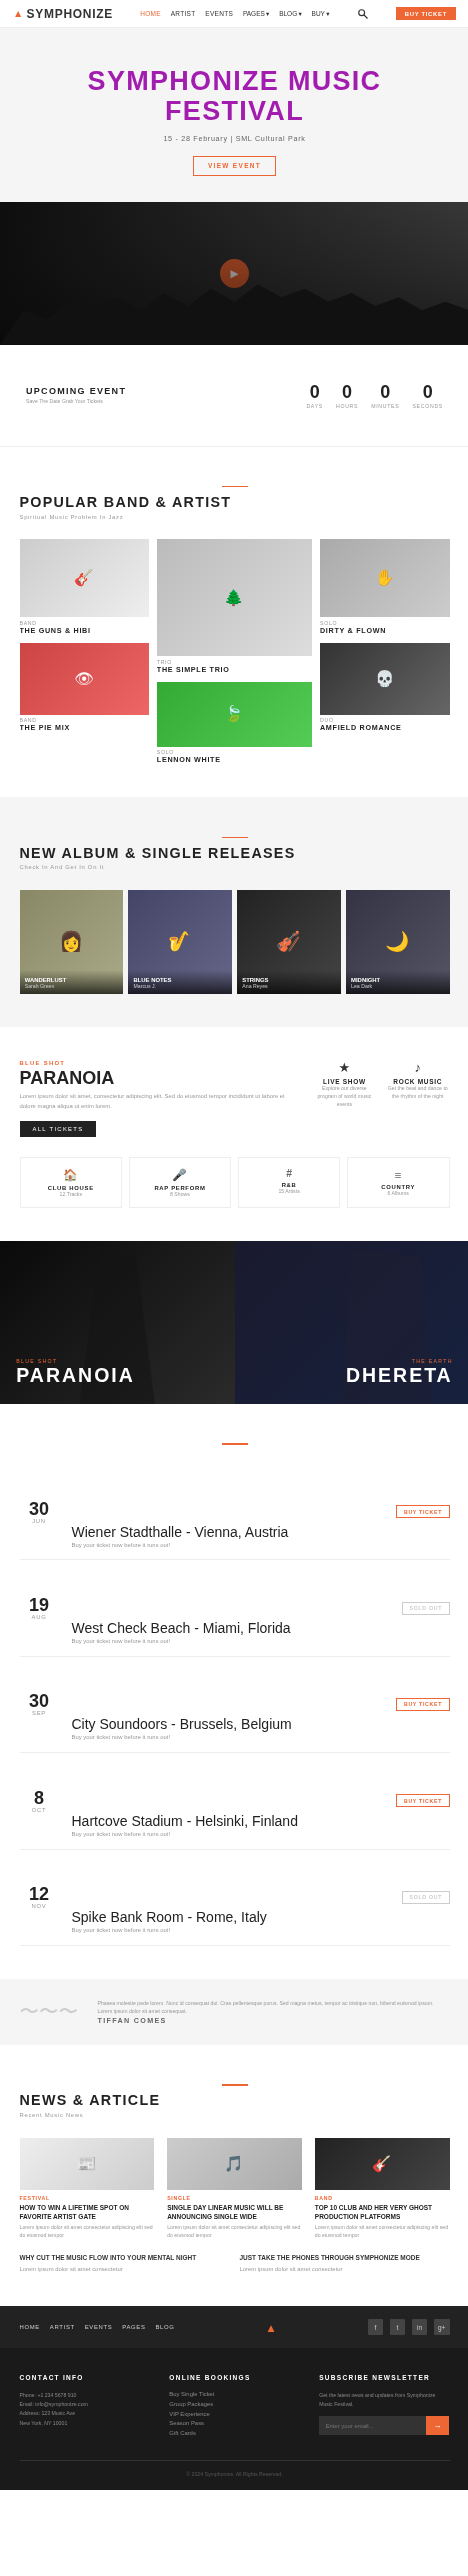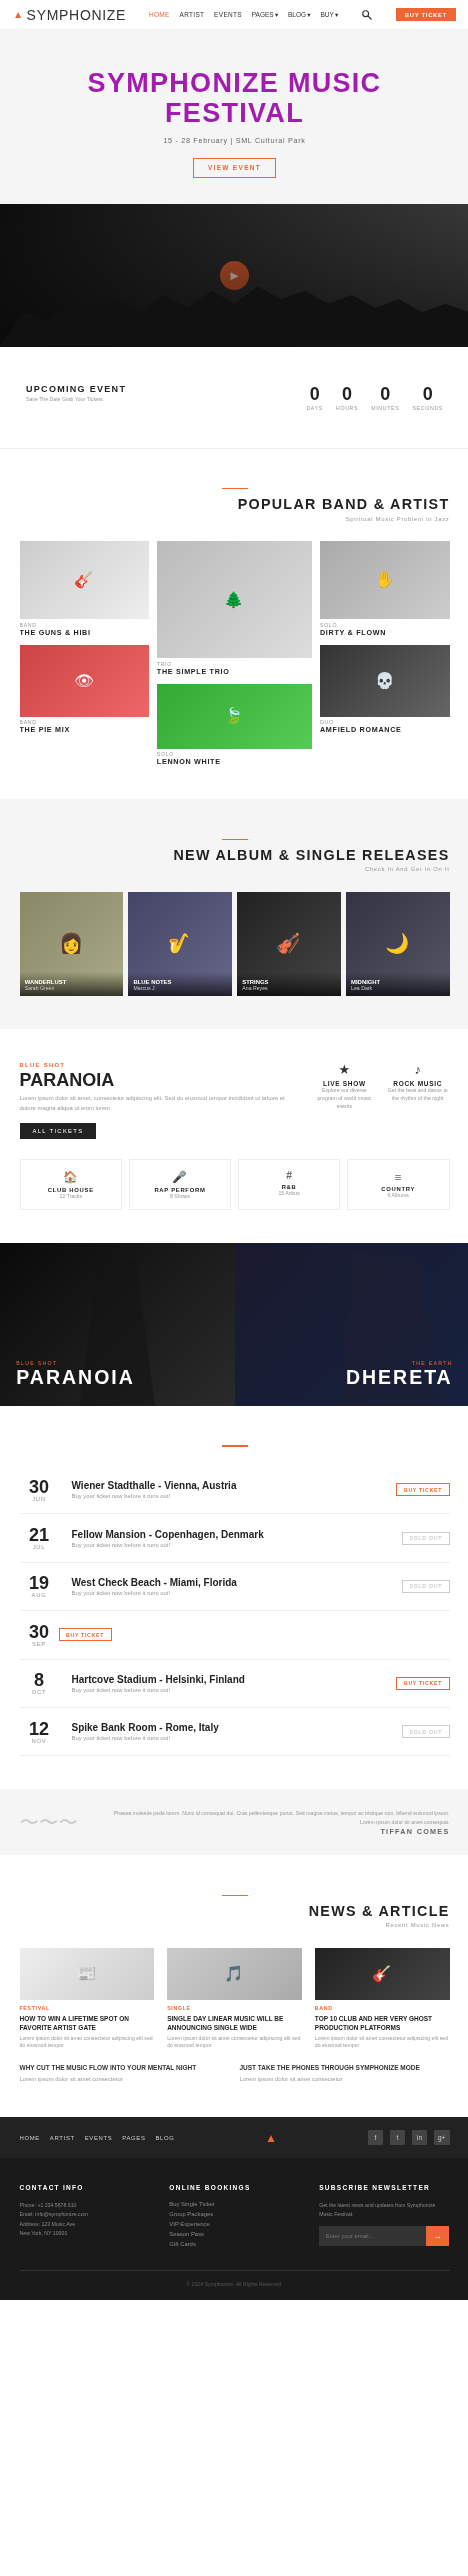--- a/index.html
+++ b/index.html
@@ -6,21 +6,21 @@
     body { font-family: 'Arial', sans-serif; background: #fff; color: #333; width: 469px; }
 
     
     .navbar {
       display: flex; align-items: center; justify-content: space-between;
       padding: 6.5px 13px; background: #fff; border-bottom: 0.7px solid #eee;
       position: sticky; top: 0; z-index: 100;
     }
     .navbar-logo { display: flex; align-items: center; gap: 3.3px; }
     .navbar-logo .logo-icon { color: #e63; font-size: 10.4px; }
-    .navbar-logo .logo-text { font-weight: 400; font-size: 14px; letter-spacing: 0.7px; }
+    .navbar-logo .logo-text { font-weight: 700; font-size: 12px; letter-spacing: 0.7px; }
     .navbar-links { display: flex; gap: 9.8px; align-items: center; }
     .navbar-links a { font-size: 6.5px; text-decoration: none; color: #333; text-transform: uppercase; letter-spacing: 0.3px; }
     .navbar-links a.active { color: #e63; }
     .navbar-links .dropdown { display: flex; align-items: center; gap: 1.3px; cursor: pointer; font-size: 6.5px; text-transform: uppercase; }
     .navbar-search { width: 11.7px; height: 11.7px; cursor: pointer; }
     .navbar-btn { background: #e63; color: #fff; border: none; padding: 3.9px 9px; font-size: 5.9px; letter-spacing: 0.7px; cursor: pointer; text-transform: uppercase; font-weight: 700; }
 
     
     .hero {
       background: #f5f5f5;
@@ -57,33 +57,33 @@
     
     .crowd-silhouette {
       position: absolute; bottom: 0; left: 0; right: 0; height: 60%;
       background: #111;
       clip-path: polygon(0% 100%, 5% 60%, 10% 70%, 15% 50%, 20% 65%, 25% 45%, 30% 60%, 35% 40%, 40% 55%, 45% 35%, 50% 50%, 55% 30%, 60% 45%, 65% 35%, 70% 50%, 75% 40%, 80% 55%, 85% 45%, 90% 60%, 95% 50%, 100% 60%, 100% 100%);
     }
 
     
     .upcoming-event {
       padding: 37px 26px;
-      display: flex; gap: 24px;
+      display: flex; align-items: center; gap: 24px;
       border-bottom: 0.7px solid #eee;
     }
     .upcoming-event-title { font-size: 9px; font-weight: 900; text-transform: uppercase; letter-spacing: 1.3px; color: #222; min-width: 78px; }
     .upcoming-event-sub { font-size: 5.2px; color: #999; margin-top: 2.6px; }
     .countdown { display: flex; gap: 13px; flex: 1; justify-content: flex-end; }
     .countdown-item { text-align: center; }
     .countdown-num { font-size: 18px; font-weight: 900; color: #222; }
     .countdown-label { font-size: 5.2px; color: #999; text-transform: uppercase; letter-spacing: 0.7px; }
 
     
     .section { padding: 33px 19.5px; }
-    .section-header { text-align: right; margin-bottom: 19.5px; }
+    .section-header { text-align: left; margin-bottom: 19.5px; }
     .section-title { font-size: 14.3px; font-weight: 900; text-transform: uppercase; letter-spacing: 1.3px; color: #222; }
     .section-sub { font-size: 5.9px; color: #999; margin-top: 3.9px; letter-spacing: 0.7px; }
     .section-divider { width: 26px; height: 1.3px; background: #e63; margin: 6.5px auto; }
     .band-card { position: relative; overflow: hidden; cursor: pointer; }
     .band-img {
       width: 100%; height: 72px; object-fit: cover;
       background: #888;
     }
     .band-label { font-size: 5.2px; color: #999; text-transform: uppercase; letter-spacing: 0.7px; margin-top: 2.6px; }
     .band-name { font-size: 7.2px; font-weight: 700; text-transform: uppercase; letter-spacing: 0.7px; color: #222; }
@@ -147,21 +147,21 @@
     
     .schedule-section { padding: 33px 19.5px; }
     .schedule-row {
       display: flex; align-items: center; padding: 11.7px 0;
       border-bottom: 0.7px solid #eee;
     }
     .schedule-date { min-width: 39px; text-align: center; }
     .schedule-day { font-size: 18px; font-weight: 900; color: #222; line-height: 1; }
     .schedule-month { font-size: 5.9px; color: #999; text-transform: uppercase; letter-spacing: 0.7px; }
     .schedule-info { flex: 1; padding: 0 13px; }
-    .schedule-venue { font-size: 10px; font-weight: 700; color: #222; }
+    .schedule-venue { font-size: 14px; font-weight: 400; color: #222; margin-top: 48px; }
     .schedule-location { font-size: 5.9px; color: #999; margin-top: 2px; }
     .schedule-status { font-size: 5.2px; padding: 2.6px 6.5px; text-transform: uppercase; letter-spacing: 0.7px; font-weight: 700; cursor: pointer; }
     .status-buy { border: 0.7px solid #e63; color: #e63; background: transparent; }
     .status-sold { border: 0.7px solid #ccc; color: #ccc; background: transparent; }
 
     
     .sponsors-section { background: #f5f5f5; padding: 19.5px; display: flex; align-items: center; gap: 19.5px; }
     .sponsor-wave { font-size: 19.5px; color: #ccc; }
     .sponsor-text { font-size: 5.2px; color: #999; line-height: 1.7; flex: 1; }
     .sponsor-name { font-size: 7.2px; font-weight: 700; color: #666; text-transform: uppercase; letter-spacing: 1.3px; }
@@ -423,49 +423,42 @@
       <div class="schedule-day">30</div>
       <div class="schedule-month">JUN</div>
     </div>
     <div class="schedule-info">
       <div class="schedule-venue">Wiener Stadthalle - Vienna, Austria</div>
       <div class="schedule-location">Buy your ticket now before it runs out!</div>
     </div>
     <button class="schedule-status status-buy">BUY TICKET</button>
   </div>
 
-  <div class="schedule-row">
-    <div class="schedule-date">
-      <div class="schedule-day">21</div>
-      <div class="schedule-month">JUL</div>
-    </div>
-    <div class="schedule-info">
-      <div class="schedule-venue">Fellow Mansion - Copenhagen, Denmark</div>
-      <div class="schedule-location">Buy your ticket now before it runs out!</div>
-    </div>
-    <button class="schedule-status status-sold">SOLD OUT</button>
-  </div>
 
   <div class="schedule-row">
     <div class="schedule-date">
       <div class="schedule-day">19</div>
       <div class="schedule-month">AUG</div>
     </div>
     <div class="schedule-info">
       <div class="schedule-venue">West Check Beach - Miami, Florida</div>
       <div class="schedule-location">Buy your ticket now before it runs out!</div>
     </div>
     <button class="schedule-status status-sold">SOLD OUT</button>
   </div>
 
   <div class="schedule-row">
     <div class="schedule-date">
       <div class="schedule-day">30</div>
       <div class="schedule-month">SEP</div>
     </div>
+    <div class="schedule-info">
+      <div class="schedule-venue">City Soundoors - Brussels, Belgium</div>
+      <div class="schedule-location">Buy your ticket now before it runs out!</div>
+    </div>
     <button class="schedule-status status-buy">BUY TICKET</button>
   </div>
 
   <div class="schedule-row">
     <div class="schedule-date">
       <div class="schedule-day">8</div>
       <div class="schedule-month">OCT</div>
     </div>
     <div class="schedule-info">
       <div class="schedule-venue">Hartcove Stadium - Helsinki, Finland</div>
@@ -482,21 +475,21 @@
     <div class="schedule-info">
       <div class="schedule-venue">Spike Bank Room - Rome, Italy</div>
       <div class="schedule-location">Buy your ticket now before it runs out!</div>
     </div>
     <button class="schedule-status status-sold">SOLD OUT</button>
   </div>
 </section>
 
 <div class="sponsors-section">
   <div class="sponsor-wave">〜〜〜</div>
-  <div style="flex:1;text-align:right;">
+  <div style="flex:1;">
     <p class="sponsor-text">Phasea molestie pede lorem. Nunc id consequat dui. Cras pellentesque purus. Sed magna metus, tempor ac tristique non, bibend euismod ipsum. Lorem ipsum dolor sit amet consequat.</p>
     <div class="sponsor-name">TIFFAN COMES</div>
   </div>
 </div>
 
 <section class="news-section">
   <div class="section-header">
     <div class="section-divider"></div>
     <h2 class="section-title">NEWS &amp; ARTICLE</h2>
     <p class="section-sub">Recent Music News</p>

